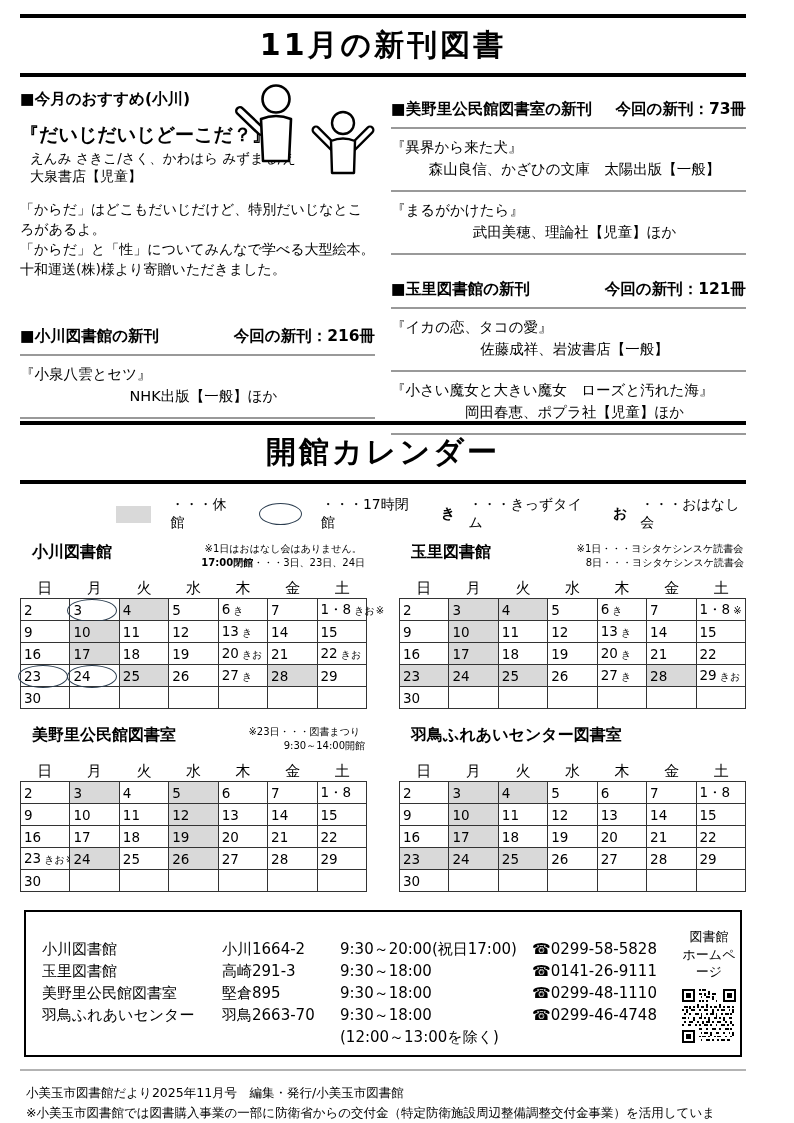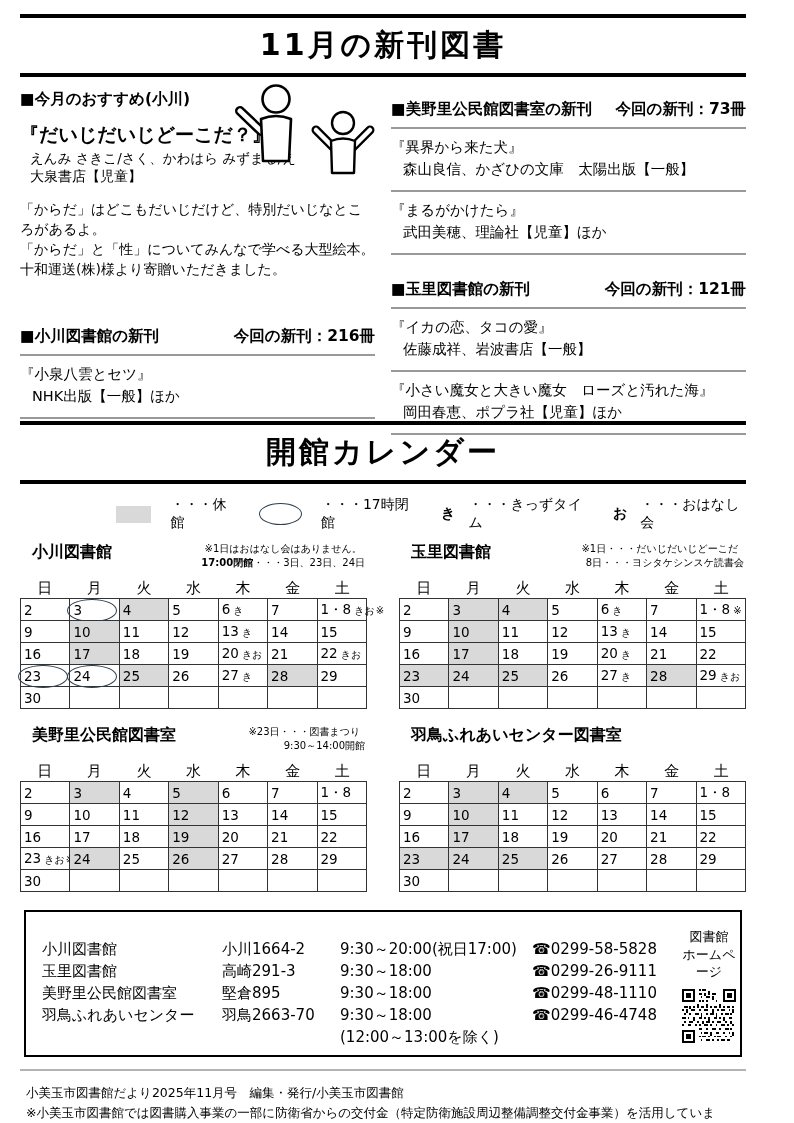--- a/index.html
+++ b/index.html
@@ -20,21 +20,21 @@
   .rec-authors { font-size:13.5px; padding-left:10px; }
   .rec-pub { font-size:14px; padding-left:10px; }
   .rec-blurb { font-size:14px; margin:14px 0 0; line-height:1.42; }
   .rec-blurb p { margin:0; }
 
   .sec-block { margin-top:10px; }
   .sec-head { display:flex; justify-content:space-between; font-weight:bold; font-size:15.5px; align-items:baseline; }
   .gray-rule { border:none; border-top:2px solid #999; margin:7px 0; }
   .book { padding:2px 0 4px; }
   .book-title { font-size:14.5px; }
-  .book-info { display:flex; justify-content:flex-start; font-size:14.5px; padding-left:12px; margin-top:3px; }
+  .book-info { display:flex; justify-content:center; font-size:14.5px; padding-left:12px; margin-top:3px; }
   .left-sections { margin-top:46px; }
   .right-sections .sec-block + .sec-block { margin-top:24px; }
 
   .legend { display:flex; align-items:center; font-size:14px; margin:12px 0 10px 96px;gap:13px; }
   .swatch { width:38px; height:17px; background:#d9d9d9; margin-right:6px; }
   .oval-shape { width:46px; height:22px; border:1.5px solid #2c3e50; border-radius:50%; margin:0 6px 0 10px; box-sizing:border-box; }
   .legend b { margin-left:12px; }
 
   .cal-grid { display:grid; grid-template-columns:1fr 1fr; column-gap:32px; row-gap:16px; margin-top:4px; }
   .cal-top { display:flex; min-height:36px; }
@@ -237,21 +237,21 @@
               <td></td>
               <td></td>
             </tr>
           </tbody>
         </table>
       </div>
     <div class="cal">
         <div class="cal-top">
           <span class="cal-name">玉里図書館</span>
           <div class="cal-notes">
-            <div><span>※1日・・・だいじだいじどーこだ</span></div>
+            <div><span>※1日・・・ヨシタケシンスケ読書会</span></div>
             <div><span>　8日・・・ヨシタケシンスケ読書会</span></div>
           </div>
         </div>
         <div class="cal-days">
           <span>日</span>
           <span>月</span>
           <span>火</span>
           <span>水</span>
           <span>木</span>
           <span>金</span>
@@ -442,21 +442,21 @@
 
   <div class="info-box">
     <div class="info-table">
         <span class="cell">小川図書館</span>
         <span class="cell">小川1664-2</span>
         <span class="cell">9:30～20:00(祝日17:00)</span>
         <span class="cell"><span>☎</span><span>0299-58-5828</span></span>
         <span class="cell">玉里図書館</span>
         <span class="cell">高崎291-3</span>
         <span class="cell">9:30～18:00</span>
-        <span class="cell"><span>☎</span><span>0299-26-9111</span></span>
+        <span class="cell"><span>☎</span><span>0141-26-9111</span></span>
         <span class="cell">美野里公民館図書室</span>
         <span class="cell">堅倉895</span>
         <span class="cell">9:30～18:00</span>
         <span class="cell"><span>☎</span><span>0299-48-1110</span></span>
         <span class="cell">羽鳥ふれあいセンター</span>
         <span class="cell">羽鳥2663-70</span>
         <span class="cell">9:30～18:00</span>
         <span class="cell"><span>☎</span><span>0299-46-4748</span></span>
         <span class="cell"></span>
         <span class="cell"></span>

